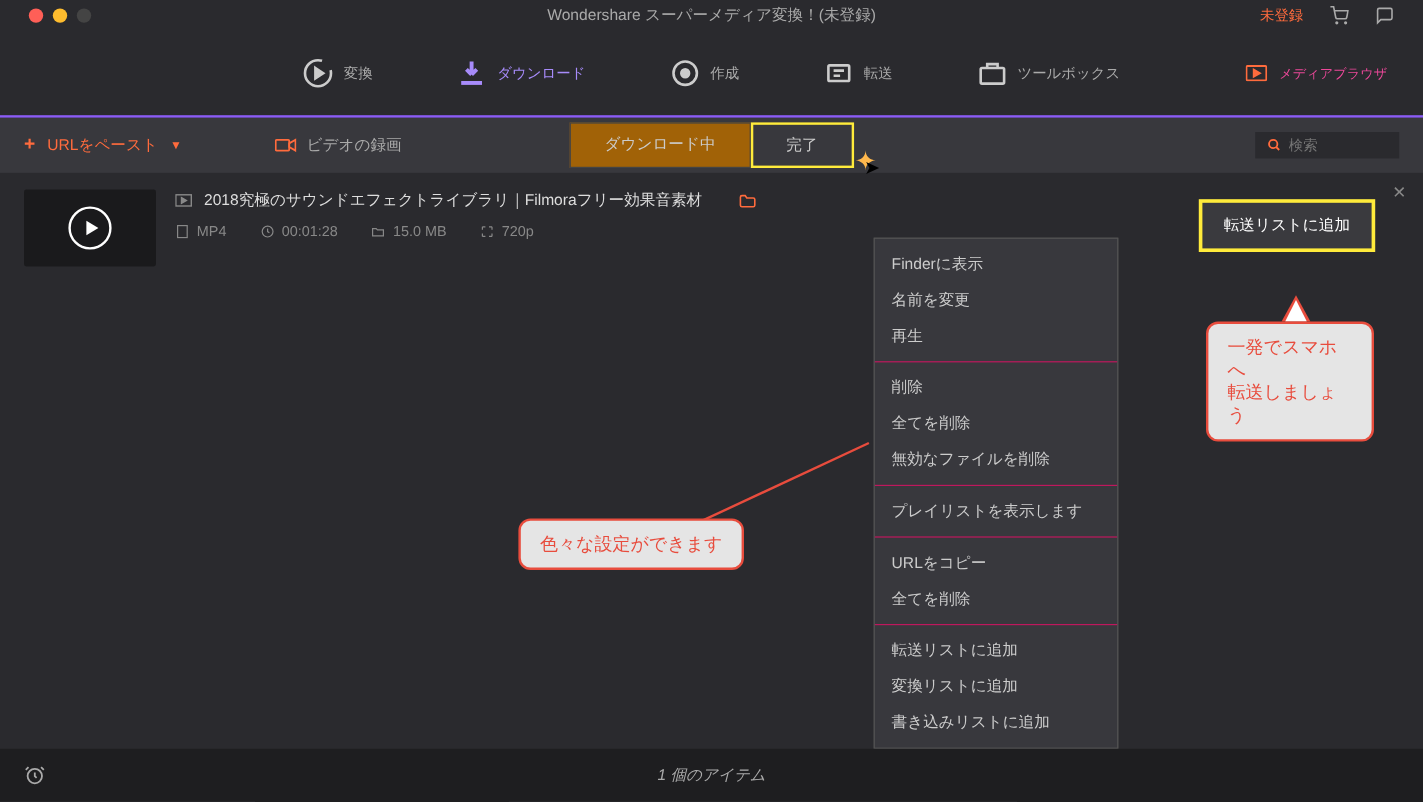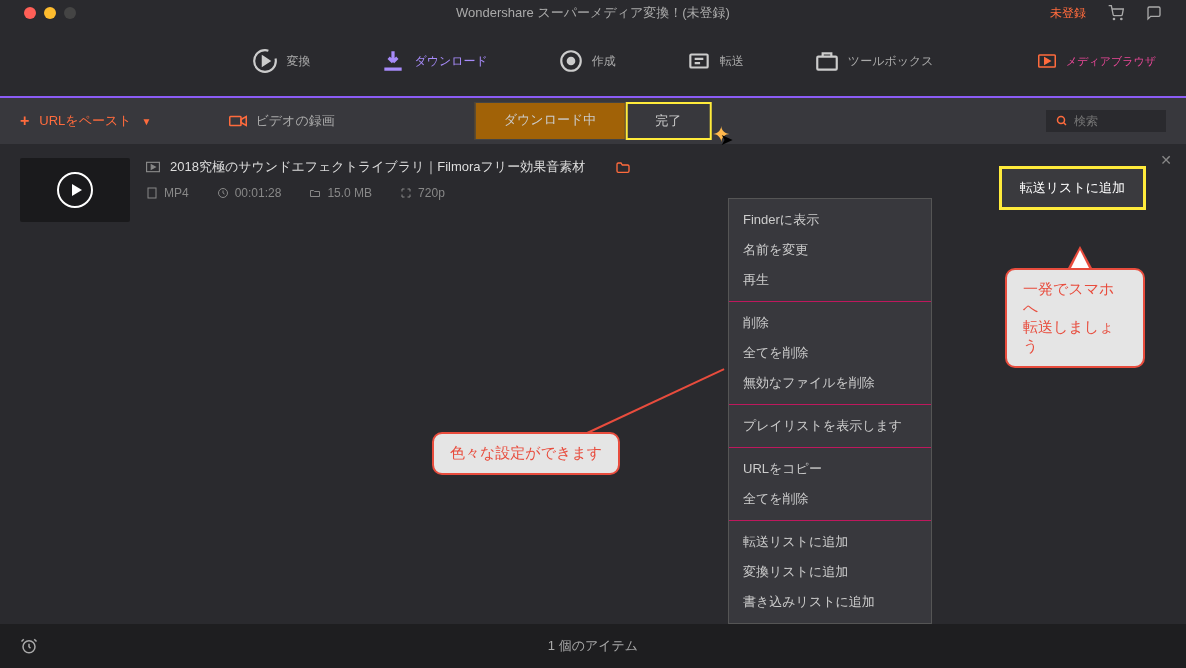--- a/index.html
+++ b/index.html
@@ -55,21 +55,21 @@
 .callout1 { left: 432px; top: 288px; }
 .callout2 { left: 1005px; top: 124px; width: 140px; }
 .callout-line { position: absolute; background: #e84c3d; height: 2px; transform-origin: left center; }
 .line1 { left: 570px; top: 296px; width: 170px; transform: rotate(-25deg); }
 
 .callout-tail { position: absolute; width: 0; height: 0; }
 .tail2 { left: 1068px; top: 102px; border-left: 12px solid transparent; border-right: 12px solid transparent; border-bottom: 22px solid #e84c3d; }
 .tail2::after { content: ''; position: absolute; left: -9px; top: 4px; border-left: 9px solid transparent; border-right: 9px solid transparent; border-bottom: 18px solid #fff; }
 
 .statusbar { position: absolute; bottom: 0; left: 0; right: 0; height: 44px; background: #1e1e20; display: flex; align-items: center; padding: 0 20px; font-size: 13px; color: #aaa; }
-.status-center { position: absolute; left: 50%; transform: translateX(-50%); }
+.status-center { position: absolute; left: 50%; transform: translateX(-50%); font-style: italic; }
 
 .sparkle { position: absolute; left: 712px; top: 122px; font-size: 22px; color: #ffb84d; }
 .cursor-arrow { position: absolute; left: 720px; top: 130px; font-size: 16px; color: #000; }
 
 svg { display: block; }
 </style>
 </head>
 <body>
 
 <div class="titlebar">

